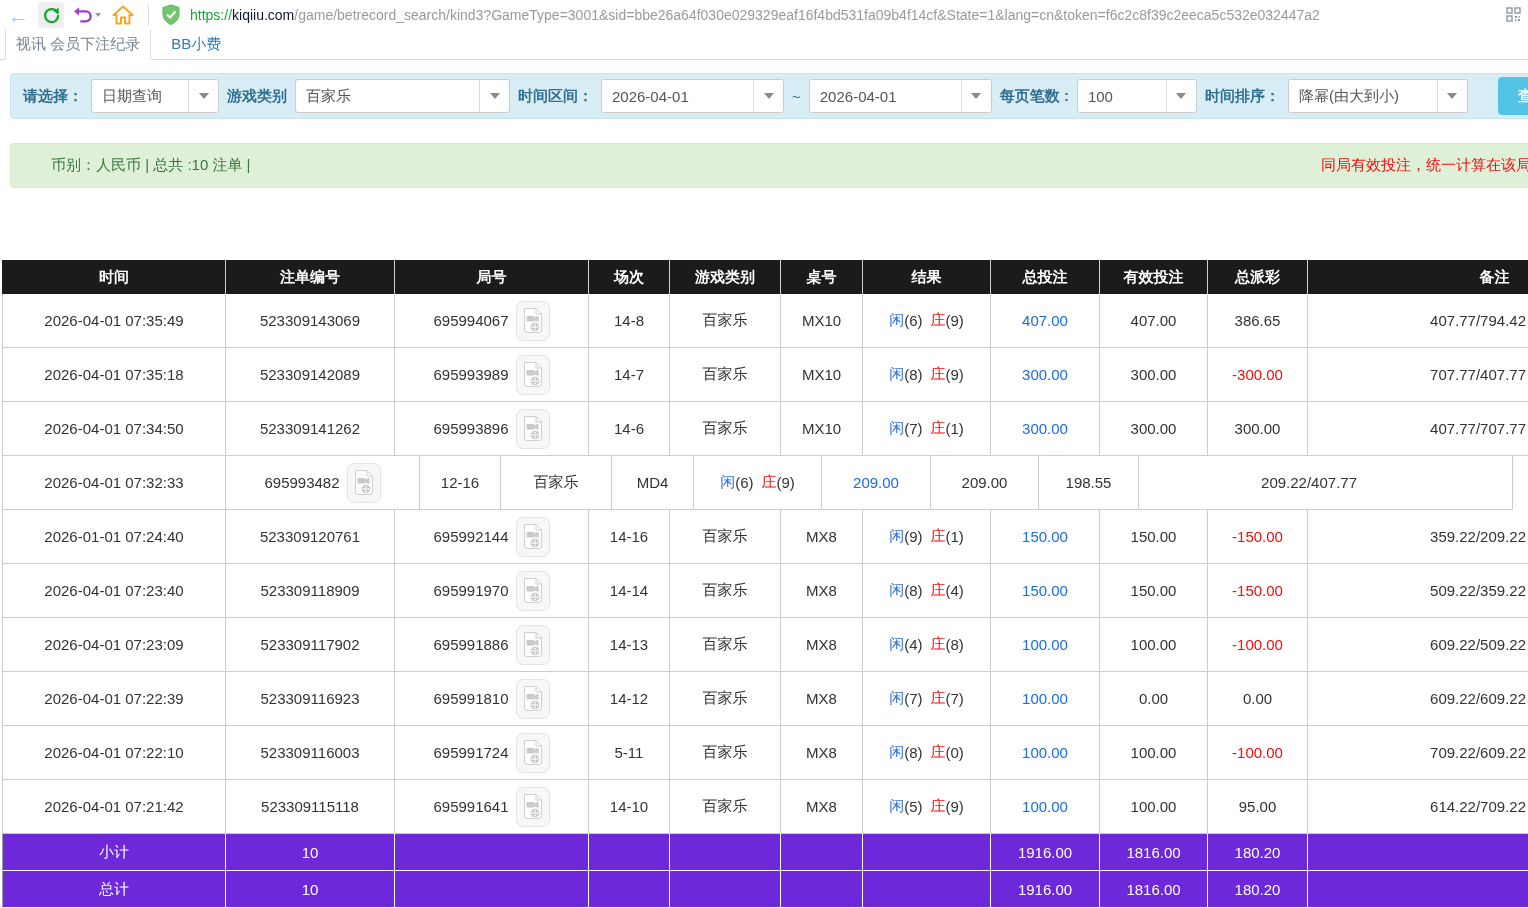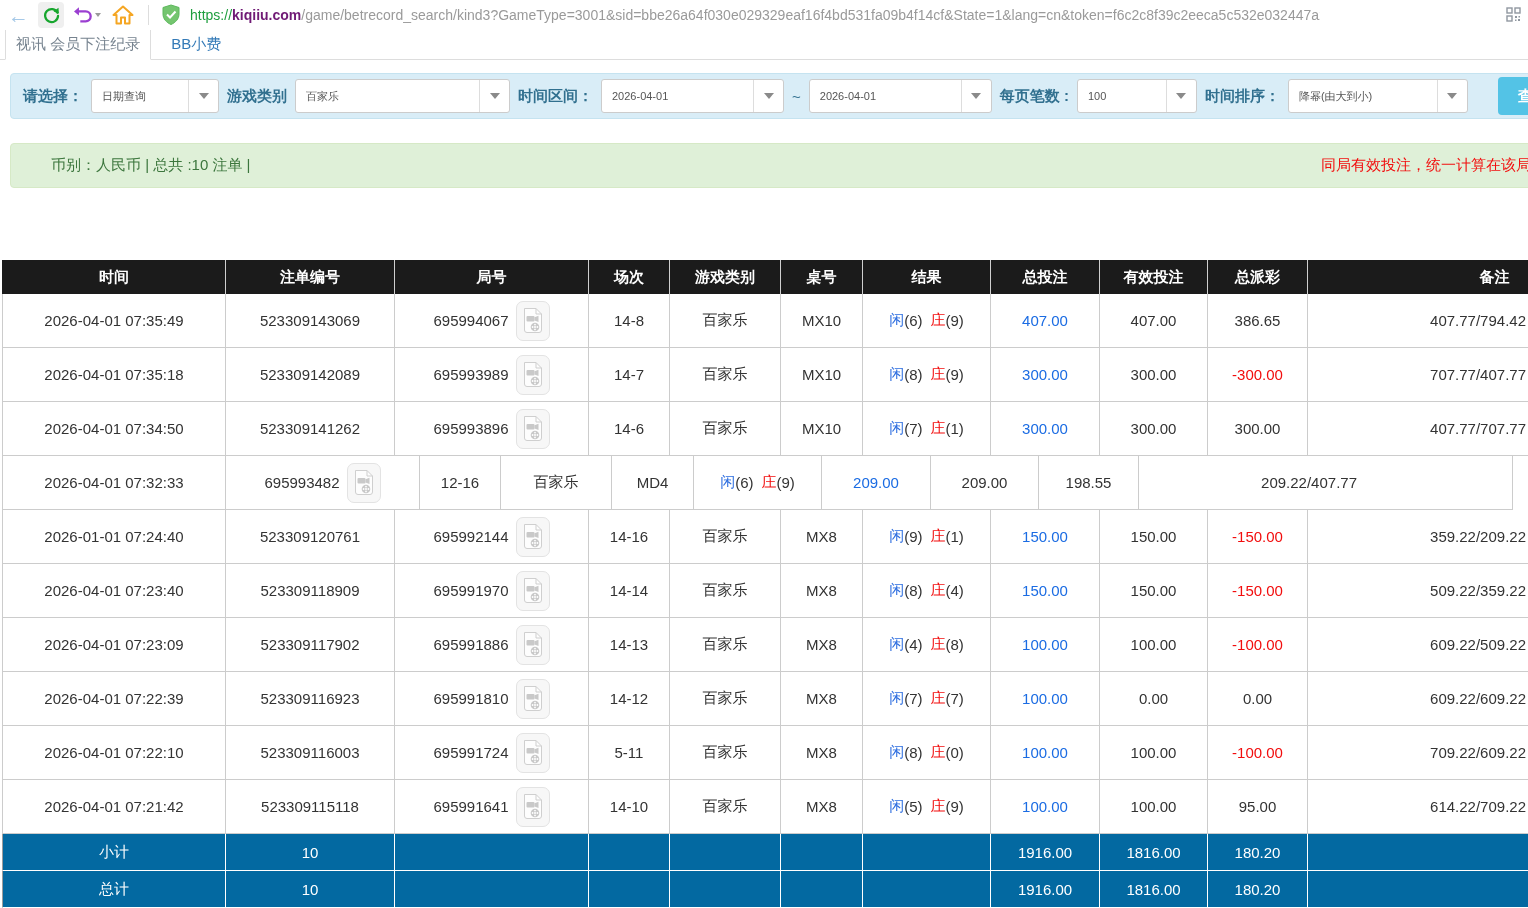--- a/index.html
+++ b/index.html
@@ -10,38 +10,38 @@
   .browser-bar { height:30px; display:flex; align-items:center; padding-left:8px; gap:9px; background:#fff; position:relative; }
   .back-arrow { color:#a6c9e8; font-size:21px; line-height:1; }
   .icon-btn { width:26px; height:26px; border-radius:4px; display:flex; align-items:center; justify-content:center; }
   .reload-btn { background:#efefef; }
   .undo-wrap { display:flex; align-items:center; gap:2px; }
   .mini-caret { width:0; height:0; border-left:3.5px solid transparent; border-right:3.5px solid transparent; border-top:4px solid #9a9a9a; }
   .chrome-sep { width:1px; height:20px; background:#ddd; margin:0 3px; }
   .url-text { font-size:14px; white-space:nowrap; overflow:hidden; max-width:1130px; }
   .url-scheme { color:#1e9e3e; }
   .url-sep { color:#1e9e3e; }
-  .url-host { color:#701a75; font-weight:bold; }
+  .url-host { color:#0f172a; font-weight:normal; }
   .url-path { color:#9a9a9a; }
   .qr-wrap { position:absolute; right:7px; top:7px; }
 
   
   .tab-bar { height:30px; border-bottom:1px solid #ddd; display:flex; position:relative; }
   .tab-active { margin-left:5px; height:30px; background:#fff; border-left:1px solid #ddd; border-right:1px solid #ddd;
     color:#76838f; font-size:15px; display:flex; align-items:center; padding:0 10px; position:relative; z-index:1;
     border-bottom:1px solid #fff; margin-bottom:-1px; white-space:nowrap; }
   .tab-link { color:#337ab7; font-size:15px; display:flex; align-items:center; padding:0 20px; white-space:nowrap; }
 
   
   .filter-bar { position:absolute; left:10px; top:73px; width:1600px; height:46px; background:#d9edf7;
     border:1px solid #c5e3f0; border-radius:4px; display:flex; align-items:center; padding-left:12px; gap:8px; }
   .flabel { color:#31708f; font-weight:bold; font-size:15px; white-space:nowrap; }
   .tilde { color:#31708f; font-size:15px; }
   .fselect { background:#fff; border:1px solid #ccc; border-radius:3px; height:34px; display:flex; align-items:center;
-    justify-content:space-between; font-size:11px; color:#555; flex-shrink:0; }
+    justify-content:space-between; font-size:15px; color:#555; flex-shrink:0; }
   .fselect .val { padding-left:10px; white-space:nowrap; overflow:hidden; }
   .caret-box { width:30px; align-self:stretch; border-left:1px solid #ddd; display:flex; align-items:center; justify-content:center; }
   .caret { width:0; height:0; border-left:5px solid transparent; border-right:5px solid transparent; border-top:6px solid #8a8a8a; }
   .w1{width:128px}.w2{width:215px}.w3{width:183px}.w4{width:120px}.w5{width:180px}
   .search-btn { min-width:70px; height:38px; background:#53c3e6; border-radius:4px; color:#fff; font-size:15px; font-weight:bold;
     display:flex; align-items:center; justify-content:center; flex-shrink:0; margin-left:22px; }
 
   
   .summary-bar { position:absolute; left:10px; top:143px; width:1550px; height:45px; background:#dff0d8;
     border:1px solid #d6e9c6; border-radius:4px; display:flex; align-items:center; justify-content:space-between;
@@ -61,21 +61,21 @@
   .c0{width:224px}.c1{width:169px}.c2{width:194px}.c3{width:81px}.c4{width:111px}
   .c5{width:82px}.c6{width:128px}.c7{width:109px}.c8{width:108px}.c9{width:100px}.c10{width:374px}
   .tbody .c10 { justify-content:flex-end; padding-right:155px; }
   .tbody .c7 .bet-link { color:#1b6ce3; }
   .neg { color:#f20d0d !important; }
   .player { color:#2b6cdf; }
   .banker { color:#f20d0d; margin-left:8px; }
   .round-num { margin-right:7px; }
   .video-btn { width:34px; height:40px; background:#f7f7f7; border:1px solid #e3e3e3; border-radius:7px;
     display:inline-flex; align-items:center; justify-content:center; }
-  .tfoot .td { background:#0369a1; color:#fff; height:37px; border-right:1px solid #fff; border-bottom:1px solid #fff; font-size:15px; }
+  .tfoot .td { background:#6d28d9; color:#fff; height:37px; border-right:1px solid #fff; border-bottom:1px solid #fff; font-size:15px; }
   .tfoot .td:first-child { border-left:1px solid #9d9d9d; }
   .tfoot .c10 { justify-content:flex-end; padding-right:155px; }
 </style>
 </head>
 <body>
 
 <div class="browser-bar">
   <span class="back-arrow">←</span>
   <span class="icon-btn reload-btn">
     <svg width="19" height="19" viewBox="0 0 24 24">

